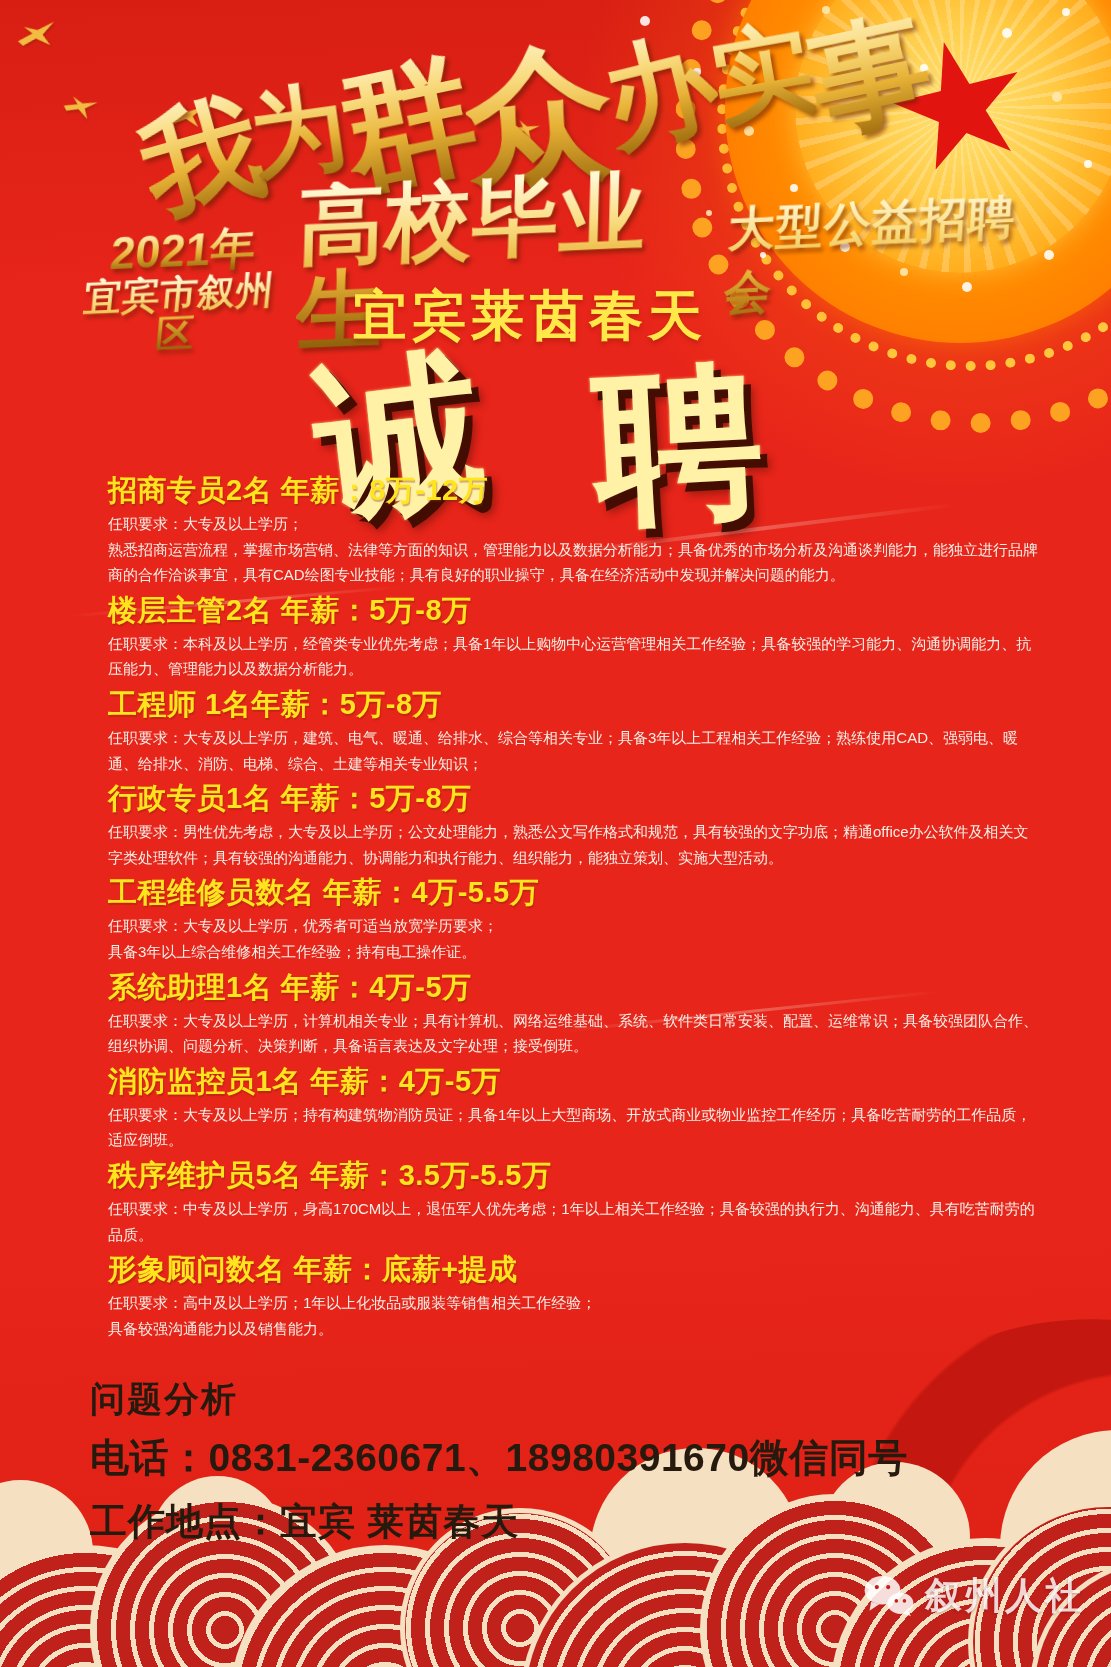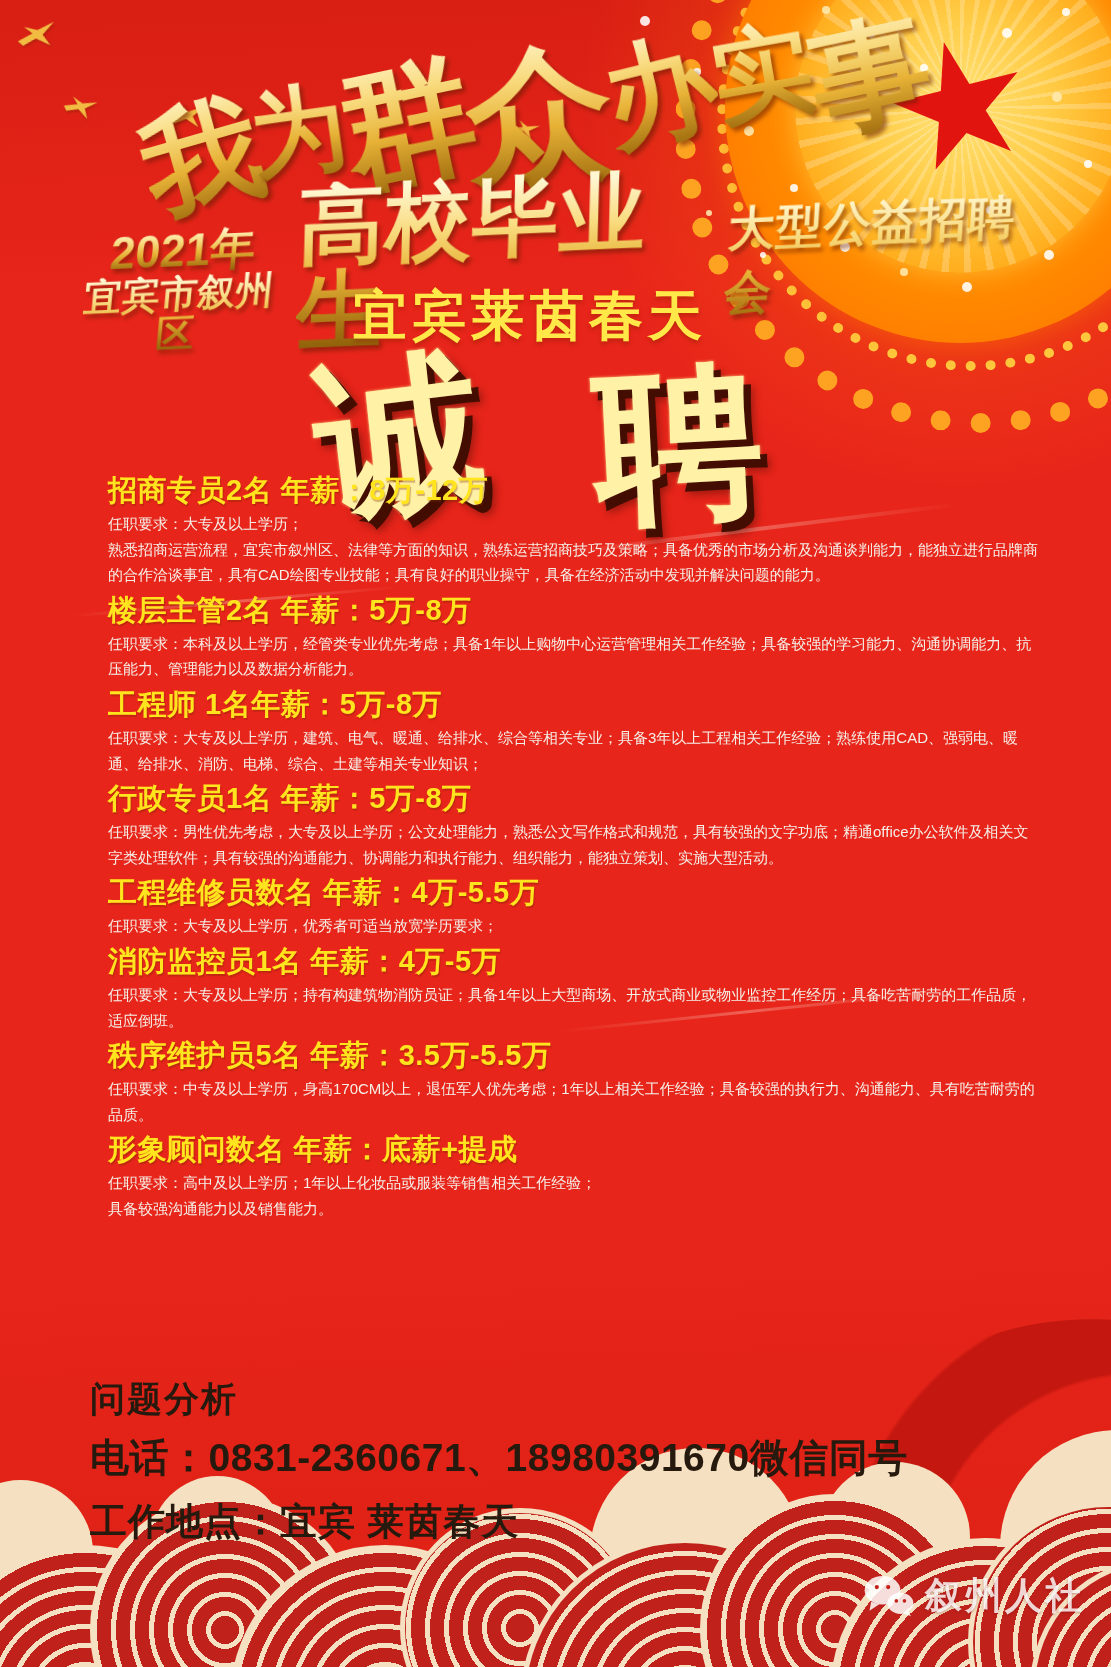--- a/index.html
+++ b/index.html
@@ -154,37 +154,42 @@
 
   <div class="chengpin">
     <span class="cp0">诚</span>
     <span class="cp1">聘</span>
   </div>
 
   <div id="jobs">
       <div class="job">
         <div class="job-title">招商专员2名 年薪：8万-12万</div>
         <div class="job-req">任职要求：大专及以上学历；</div>
-        <div class="job-req">熟悉招商运营流程，宜宾市叙州区、法律等方面的知识，熟练运营招商技巧及策略；具备优秀的市场分析及沟通谈判能力，能独立进行品牌商的合作洽谈事宜，具有CAD绘图专业技能；具有良好的职业操守，具备在经济活动中发现并解决问题的能力。</div>
+        <div class="job-req">熟悉招商运营流程，掌握市场营销、法律等方面的知识，管理能力以及数据分析能力；具备优秀的市场分析及沟通谈判能力，能独立进行品牌商的合作洽谈事宜，具有CAD绘图专业技能；具有良好的职业操守，具备在经济活动中发现并解决问题的能力。</div>
       </div>
       <div class="job">
         <div class="job-title">楼层主管2名 年薪：5万-8万</div>
         <div class="job-req">任职要求：本科及以上学历，经管类专业优先考虑；具备1年以上购物中心运营管理相关工作经验；具备较强的学习能力、沟通协调能力、抗压能力、管理能力以及数据分析能力。</div>
       </div>
       <div class="job">
         <div class="job-title">工程师 1名年薪：5万-8万</div>
         <div class="job-req">任职要求：大专及以上学历，建筑、电气、暖通、给排水、综合等相关专业；具备3年以上工程相关工作经验；熟练使用CAD、强弱电、暖通、给排水、消防、电梯、综合、土建等相关专业知识；</div>
       </div>
       <div class="job">
         <div class="job-title">行政专员1名 年薪：5万-8万</div>
         <div class="job-req">任职要求：男性优先考虑，大专及以上学历；公文处理能力，熟悉公文写作格式和规范，具有较强的文字功底；精通office办公软件及相关文字类处理软件；具有较强的沟通能力、协调能力和执行能力、组织能力，能独立策划、实施大型活动。</div>
       </div>
       <div class="job">
         <div class="job-title">工程维修员数名 年薪：4万-5.5万</div>
         <div class="job-req">任职要求：大专及以上学历，优秀者可适当放宽学历要求；</div>
+        <div class="job-req">具备3年以上综合维修相关工作经验；持有电工操作证。</div>
+      </div>
+      <div class="job">
+        <div class="job-title">系统助理1名 年薪：4万-5万</div>
+        <div class="job-req">任职要求：大专及以上学历，计算机相关专业；具有计算机、网络运维基础、系统、软件类日常安装、配置、运维常识；具备较强团队合作、组织协调、问题分析、决策判断，具备语言表达及文字处理；接受倒班。</div>
       </div>
       <div class="job">
         <div class="job-title">消防监控员1名 年薪：4万-5万</div>
         <div class="job-req">任职要求：大专及以上学历；持有构建筑物消防员证；具备1年以上大型商场、开放式商业或物业监控工作经历；具备吃苦耐劳的工作品质，适应倒班。</div>
       </div>
       <div class="job">
         <div class="job-title">秩序维护员5名 年薪：3.5万-5.5万</div>
         <div class="job-req">任职要求：中专及以上学历，身高170CM以上，退伍军人优先考虑；1年以上相关工作经验；具备较强的执行力、沟通能力、具有吃苦耐劳的品质。</div>
       </div>
       <div class="job">

